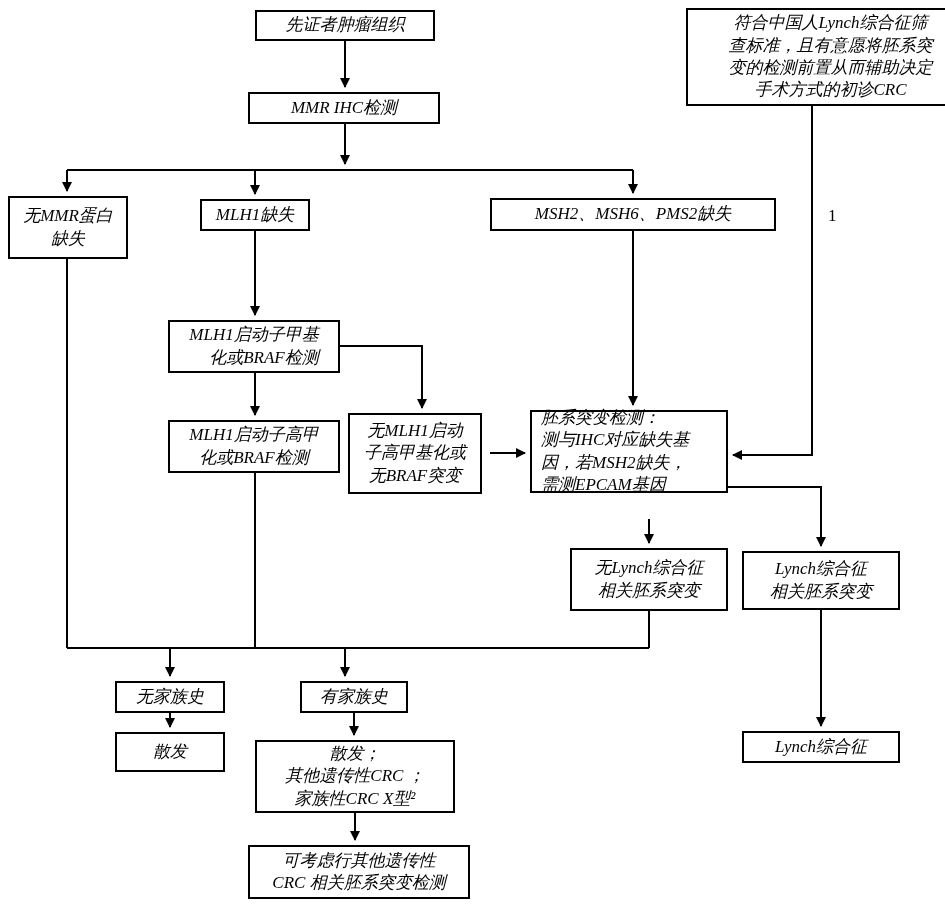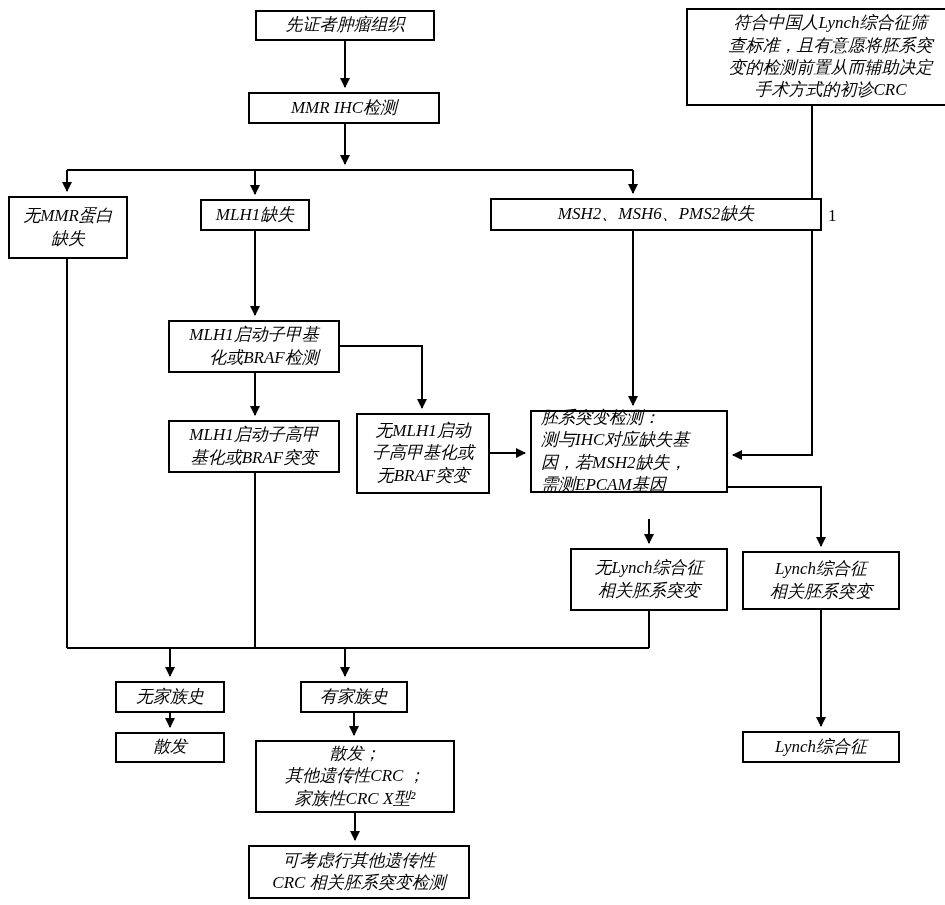--- a/index.html
+++ b/index.html
@@ -79,46 +79,46 @@
   <div class="node" style="left:686px;top:8px;width:289px;height:98px;">符合中国人Lynch综合征筛
 查标准，且有意愿将胚系突
 变的检测前置从而辅助决定
 手术方式的初诊CRC</div>
 
   <div class="node" style="left:8px;top:196px;width:120px;height:63px;">无MMR蛋白
 缺失</div>
 
   <div class="node" style="left:200px;top:199px;width:110px;height:32px;">MLH1缺失</div>
 
-  <div class="node" style="left:490px;top:198px;width:332px;height:33px;text-align:center;">MSH2、MSH6、PMS2缺失</div>
+  <div class="node" style="left:490px;top:198px;width:286px;height:33px;text-align:center;">MSH2、MSH6、PMS2缺失</div>
 
   <div class="node" style="left:168px;top:320px;width:172px;height:53px;text-align:right;">MLH1启动子甲基
 化或BRAF检测</div>
 
   <div class="node" style="left:168px;top:420px;width:172px;height:53px;">MLH1启动子高甲
-基化或BRAF突变</div>
+化或BRAF检测</div>
 
-  <div class="node" style="left:356px;top:413px;width:134px;height:81px;">无MLH1启动
+  <div class="node" style="left:348px;top:413px;width:134px;height:81px;">无MLH1启动
 子高甲基化或
 无BRAF突变</div>
 
   <div class="node align-left" style="left:530px;top:410px;width:198px;height:83px;">胚系突变检测：
 测与IHC对应缺失基
 因，若MSH2缺失，
 需测EPCAM基因</div>
 
   <div class="node" style="left:570px;top:548px;width:158px;height:63px;">无Lynch综合征
 相关胚系突变</div>
 
   <div class="node" style="left:742px;top:551px;width:158px;height:59px;">Lynch综合征
 相关胚系突变</div>
 
   <div class="node" style="left:115px;top:681px;width:110px;height:32px;">无家族史</div>
 
-  <div class="node" style="left:115px;top:732px;width:110px;height:31px;">散发</div>
+  <div class="node" style="left:115px;top:732px;width:110px;height:40px;">散发</div>
 
   <div class="node" style="left:255px;top:740px;width:200px;height:73px;">散发；
 其他遗传性CRC ；
 家族性CRC X型²</div>
 
   <div class="node" style="left:300px;top:681px;width:108px;height:32px;">有家族史</div>
 
   <div class="node" style="left:248px;top:845px;width:222px;height:54px;">可考虑行其他遗传性
 CRC 相关胚系突变检测</div>
 

